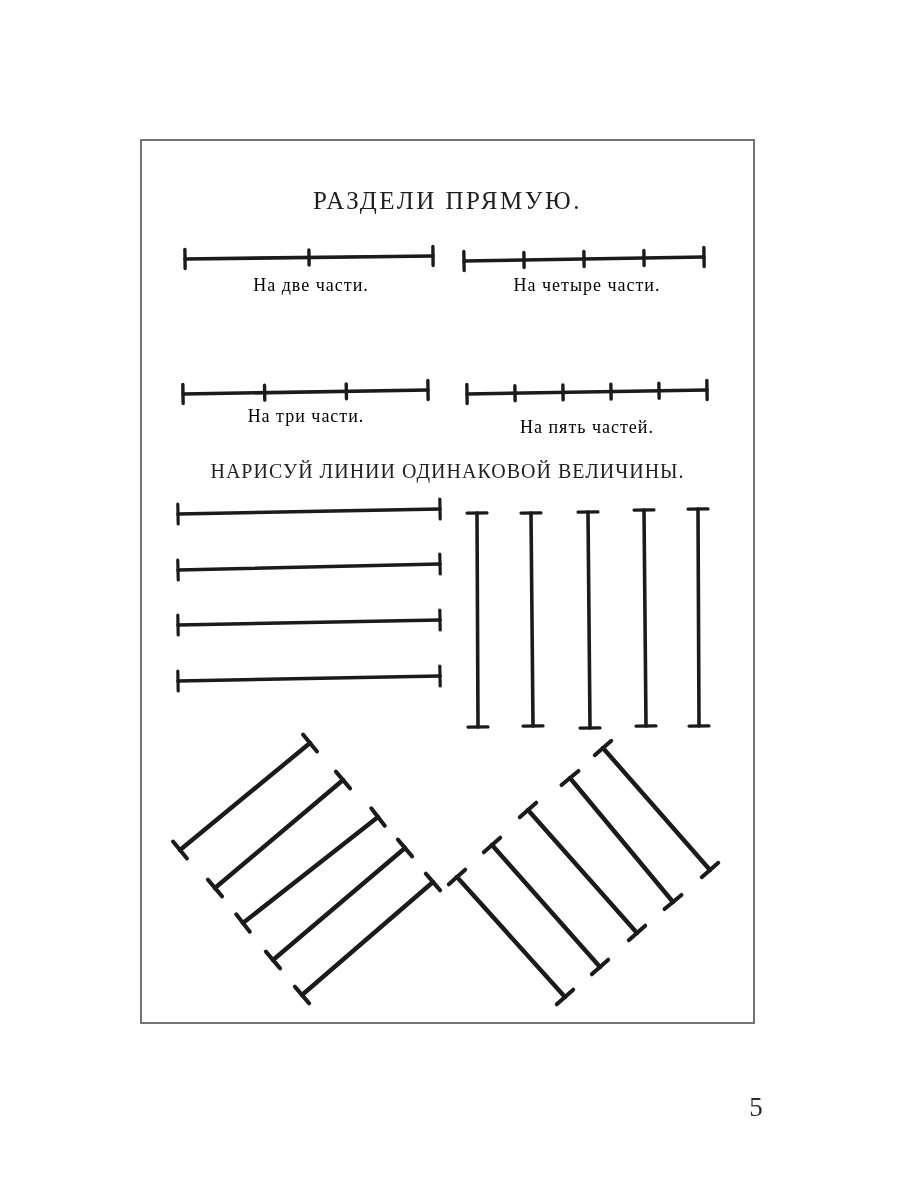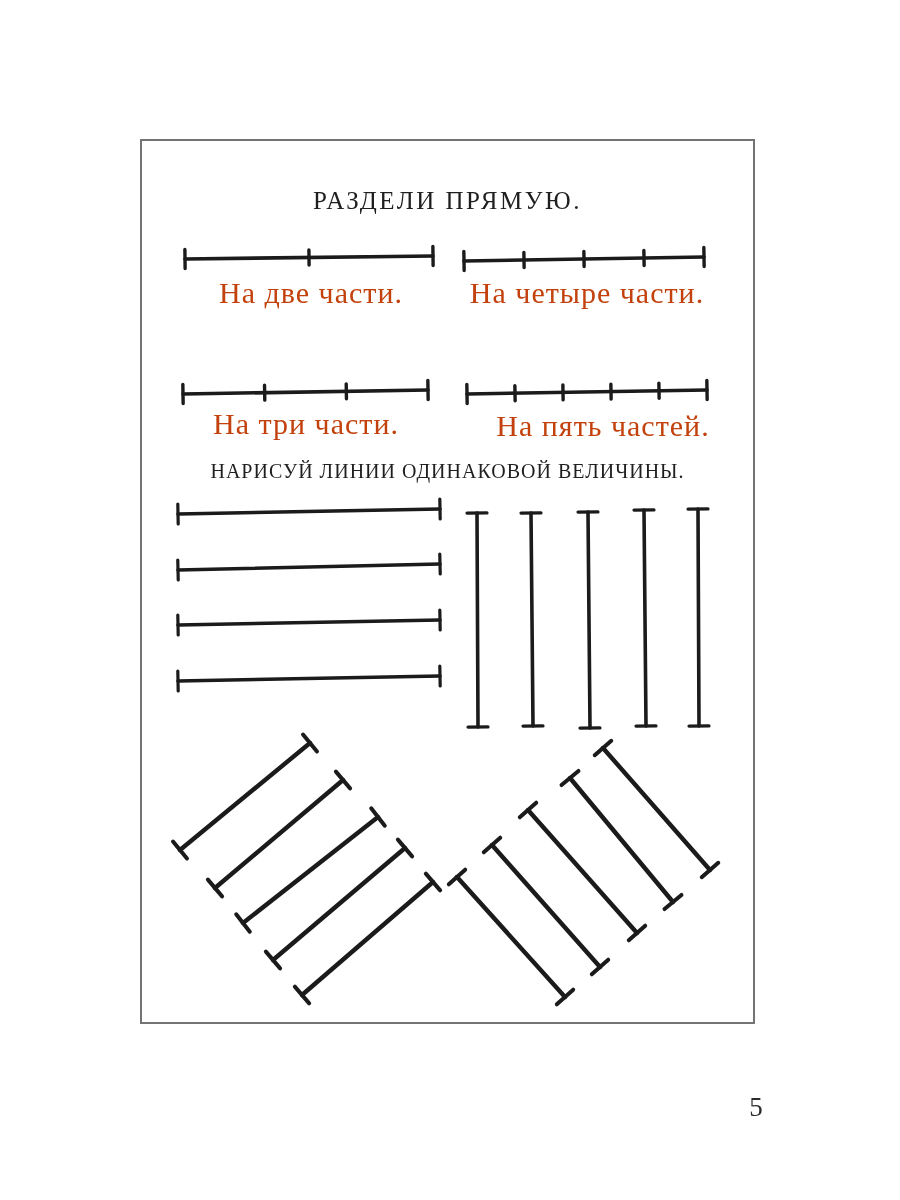--- a/index.html
+++ b/index.html
@@ -29,24 +29,24 @@
     text-align: center;
     color: #1f1f1f;
     white-space: nowrap;
     line-height: 1;
   }
   .t1 { top: 188px; font-size: 25px; letter-spacing: 2.5px; }
   .t2 { top: 461px; font-size: 20px; letter-spacing: 1px; }
   .figlabel {
     position: absolute;
     transform: translateX(-50%);
-    font-size: 30px;
+    font-size: 18px;
     letter-spacing: 1px;
     white-space: nowrap;
-    color: #c2410c;
+    color: #000000;
     line-height: 1.1;
   }
   .pageno {
     position: absolute;
     left: 756px;
     top: 1094px;
     transform: translateX(-50%);
     font-size: 27px;
     color: #2b2b2b;
     line-height: 1;
@@ -155,19 +155,19 @@
         <line x1="611.2699397636853" y1="740.7468561088989" x2="594.7300602363147" y2="755.2531438911011" stroke="#1b1b1b" stroke-width="4" stroke-linecap="round"></line>
         <line x1="718.2699397636853" y1="862.7468561088989" x2="701.7300602363147" y2="877.2531438911011" stroke="#1b1b1b" stroke-width="4" stroke-linecap="round"></line>
       </g>
     </svg>
 
   <div class="heading t1">РАЗДЕЛИ ПРЯМУЮ.</div>
 
   <div class="figlabel" style="left: 311px; top: 276px;">На две части.</div>
   <div class="figlabel" style="left: 587px; top: 276px; text-align: right;">На четыре части.</div>
   <div class="figlabel" style="left: 306px; top: 407px;">На три части.</div>
-  <div class="figlabel" style="left: 587px; top: 409px; margin-left: 16px;">На пять частей.</div>
+  <div class="figlabel" style="left: 587px; top: 418px;">На пять частей.</div>
 
   <div class="heading t2">НАРИСУЙ ЛИНИИ ОДИНАКОВОЙ ВЕЛИЧИНЫ.</div>
 
   <div class="pageno">5</div>
 
 </div>
 
 </body></html>

